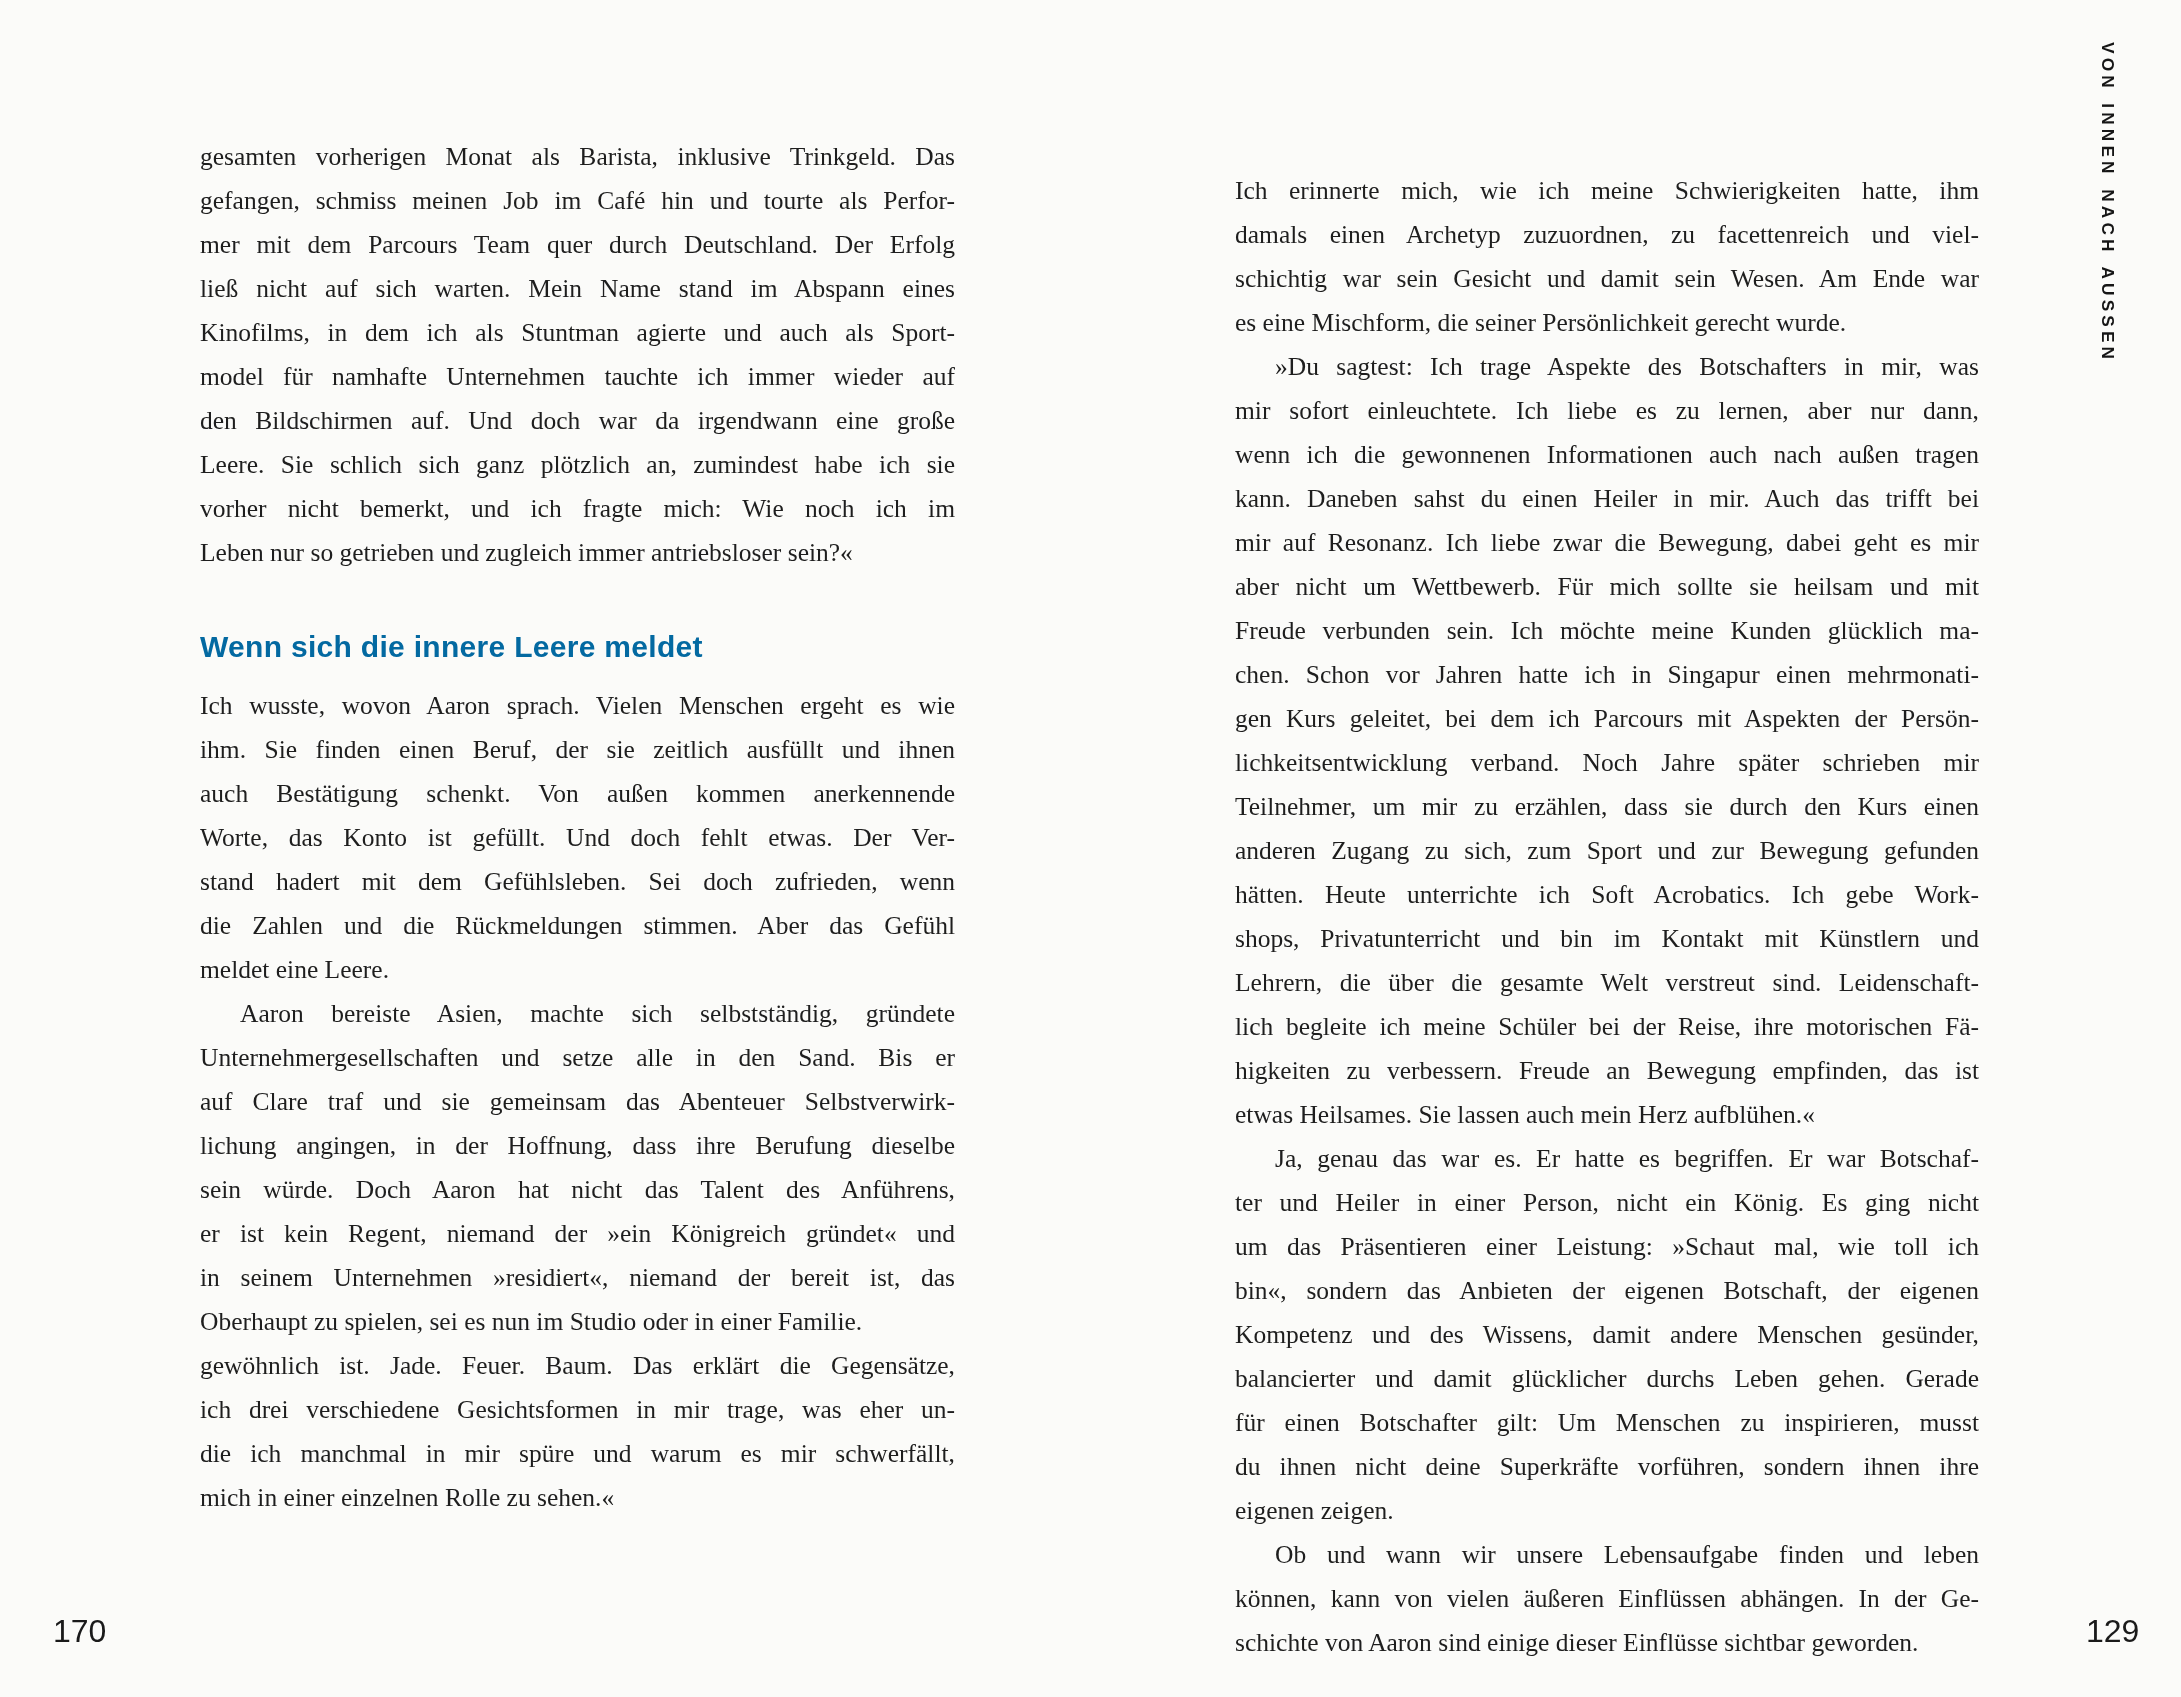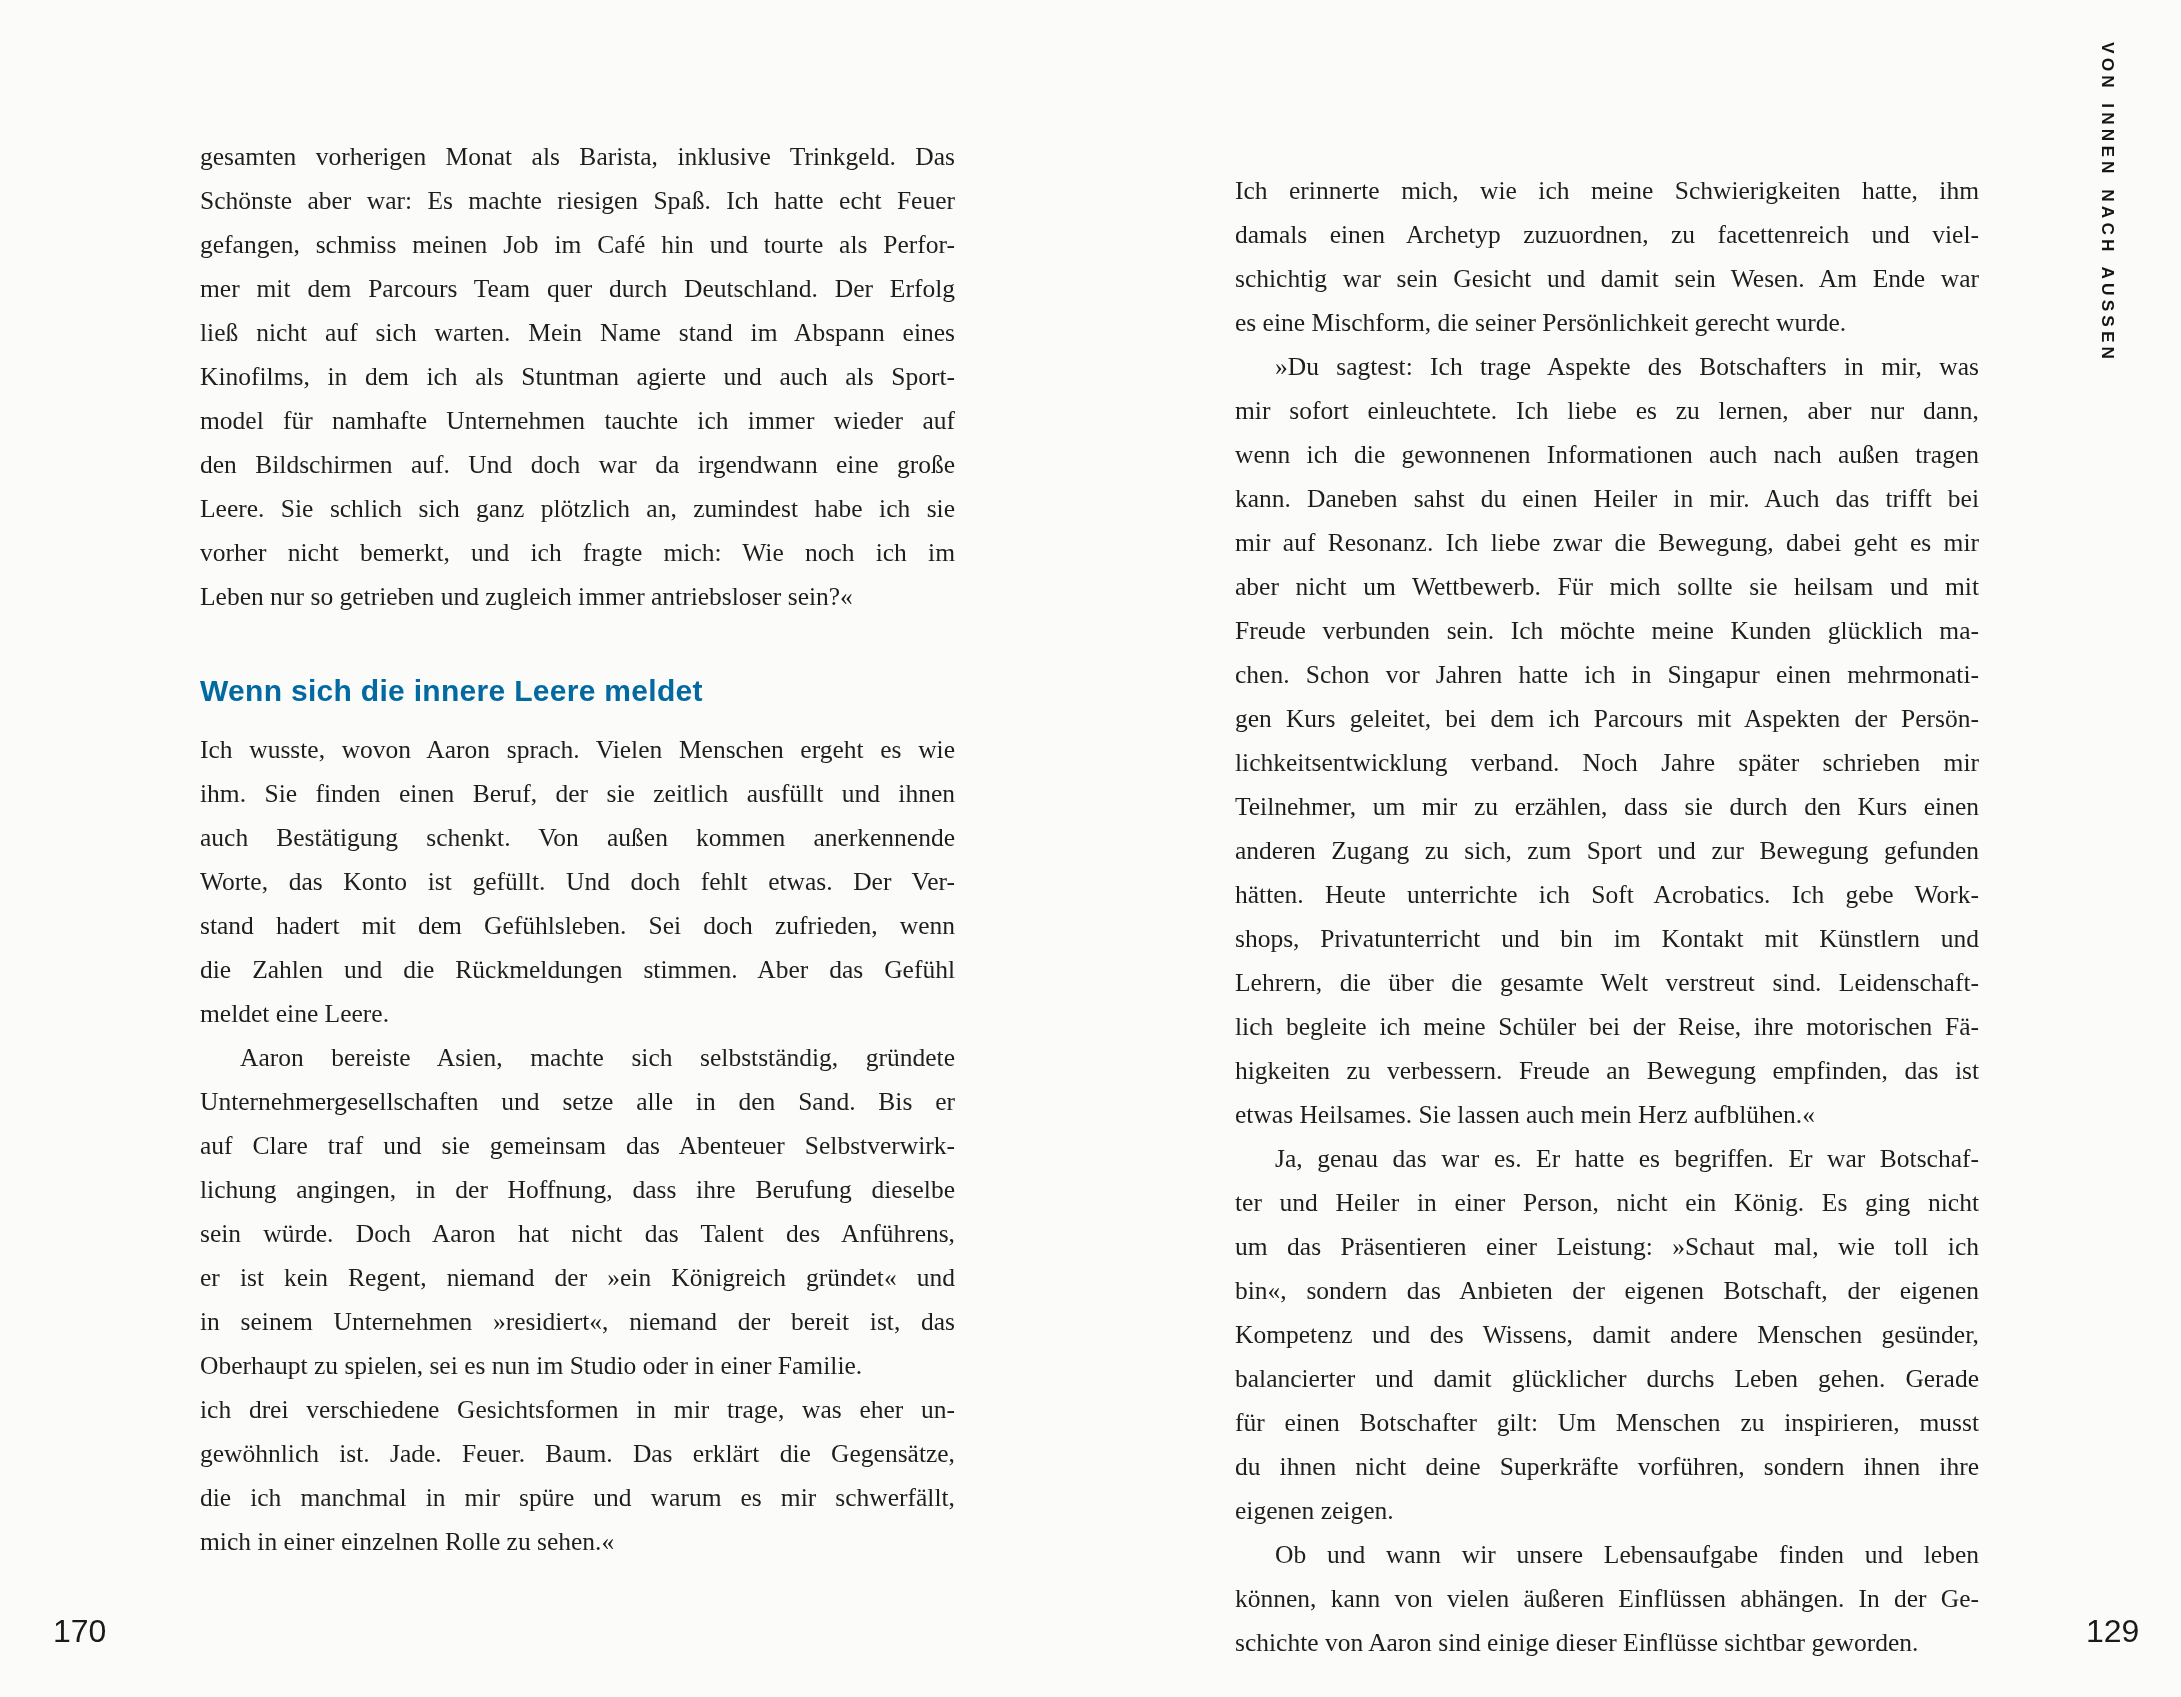--- a/index.html
+++ b/index.html
@@ -79,21 +79,20 @@
 </style>
 </head>
 <body>
 
 <div class="spread">
 
   <section class="page page-left">
     <div class="column" id="left-col">
         <div class="para">
           <div class="line">gesamten vorherigen Monat als Barista, inklusive Trinkgeld. Das</div>
-          <div class="line">Schönste aber war: Es machte riesigen Spaß. Ich hatte echt Feuer</div>
           <div class="line">gefangen, schmiss meinen Job im Café hin und tourte als Perfor-</div>
           <div class="line">mer mit dem Parcours Team quer durch Deutschland. Der Erfolg</div>
           <div class="line">ließ nicht auf sich warten. Mein Name stand im Abspann eines</div>
           <div class="line">Kinofilms, in dem ich als Stuntman agierte und auch als Sport-</div>
           <div class="line">model für namhafte Unternehmen tauchte ich immer wieder auf</div>
           <div class="line">den Bildschirmen auf. Und doch war da irgendwann eine große</div>
           <div class="line">Leere. Sie schlich sich ganz plötzlich an, zumindest habe ich sie</div>
           <div class="line">vorher nicht bemerkt, und ich fragte mich: Wie noch ich im</div>
           <div class="line end">Leben nur so getrieben und zugleich immer antriebsloser sein?«</div>
         </div>
@@ -111,22 +110,22 @@
           <div class="line indent">Aaron bereiste Asien, machte sich selbstständig, gründete</div>
           <div class="line">Unternehmergesellschaften und setze alle in den Sand. Bis er</div>
           <div class="line">auf Clare traf und sie gemeinsam das Abenteuer Selbstverwirk-</div>
           <div class="line">lichung angingen, in der Hoffnung, dass ihre Berufung dieselbe</div>
           <div class="line">sein würde. Doch Aaron hat nicht das Talent des Anführens,</div>
           <div class="line">er ist kein Regent, niemand der »ein Königreich gründet« und</div>
           <div class="line">in seinem Unternehmen »residiert«, niemand der bereit ist, das</div>
           <div class="line end">Oberhaupt zu spielen, sei es nun im Studio oder in einer Familie.</div>
         </div>
         <div class="para">
+          <div class="line">gewöhnlich ist. Jade. Feuer. Baum. Das erklärt die Gegensätze,</div>
           <div class="line">ich drei verschiedene Gesichtsformen in mir trage, was eher un-</div>
-          <div class="line">gewöhnlich ist. Jade. Feuer. Baum. Das erklärt die Gegensätze,</div>
           <div class="line">die ich manchmal in mir spüre und warum es mir schwerfällt,</div>
           <div class="line end">mich in einer einzelnen Rolle zu sehen.«</div>
         </div>
       </div>
   </section>
 
   <section class="page page-right">
     <div class="column" id="right-col">
         <div class="para">
           <div class="line">Ich erinnerte mich, wie ich meine Schwierigkeiten hatte, ihm</div>

